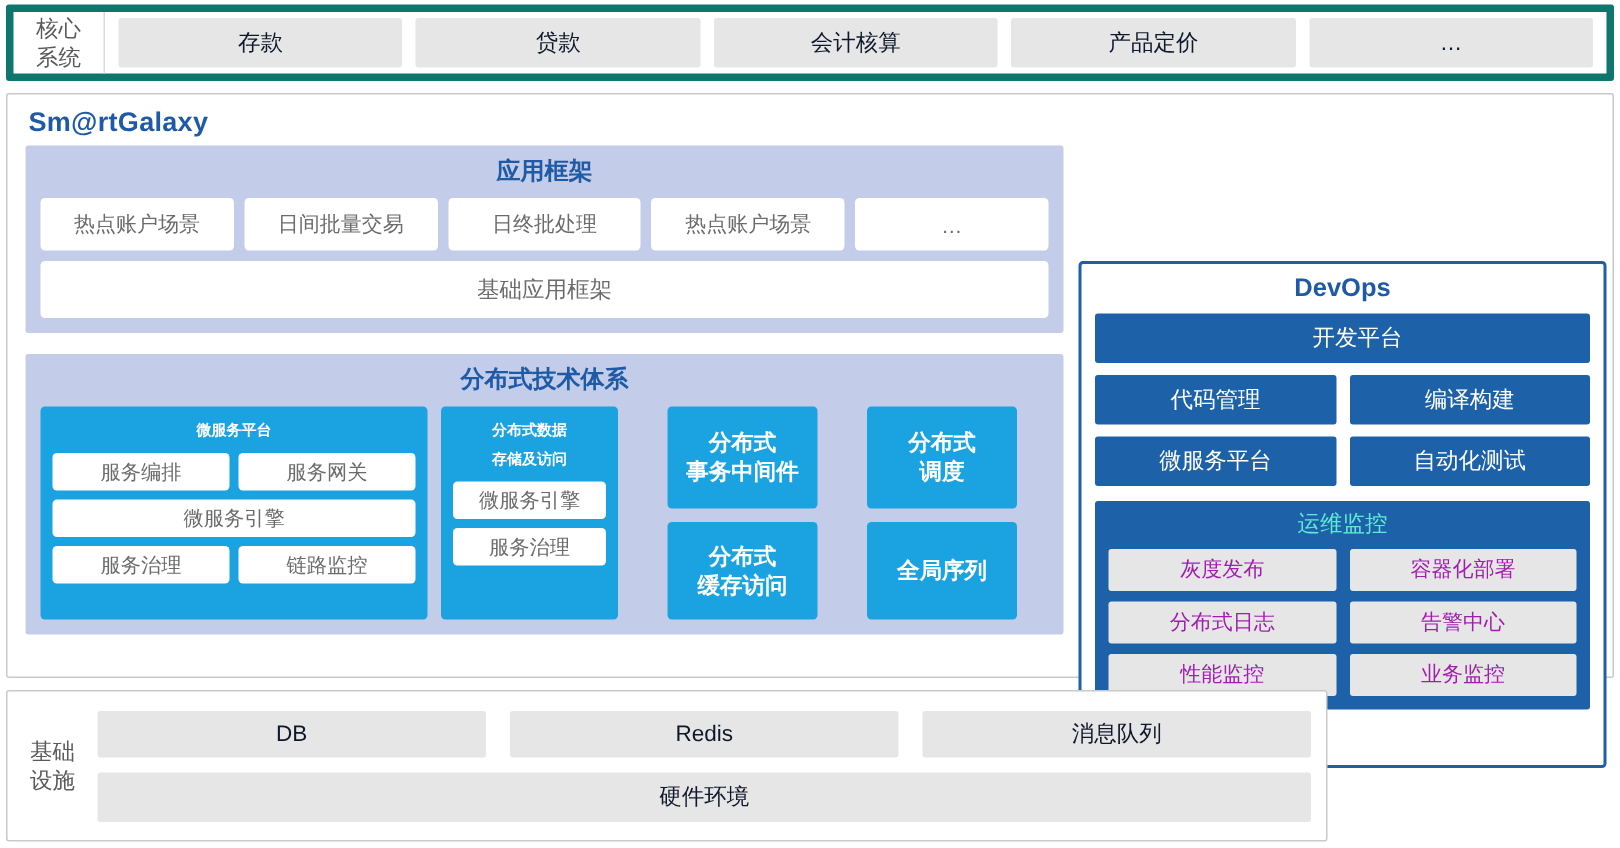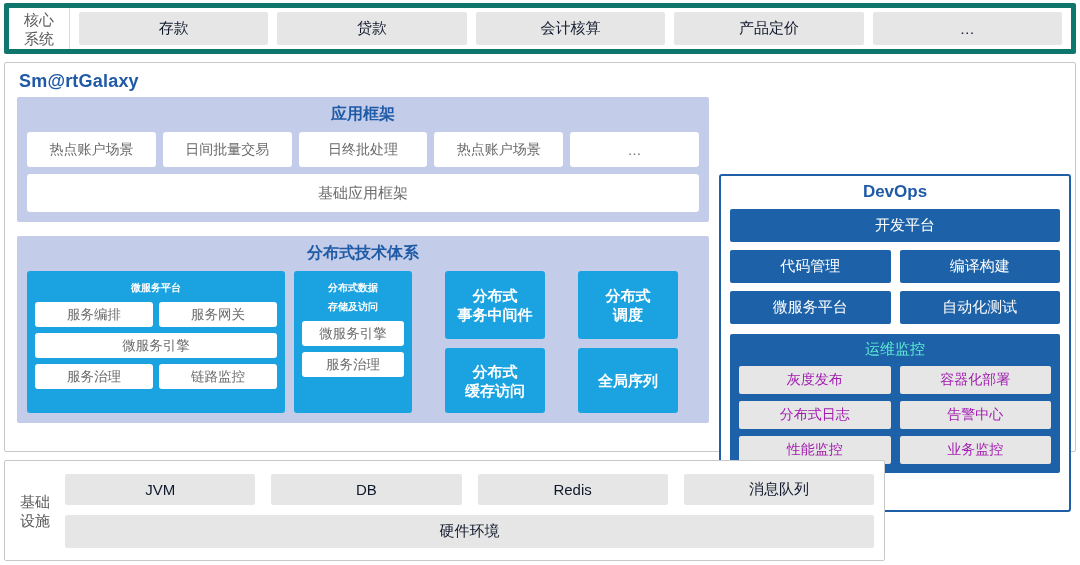--- a/index.html
+++ b/index.html
@@ -284,21 +284,20 @@
 
   </div>
 
   <div class="infra-panel">
     <div class="infra-label">
       <span>基础</span>
       <span>设施</span>
     </div>
     <div class="infra-right">
       <div class="infra-row">
-        <div class="chip">JVM</div>
         <div class="chip">DB</div>
         <div class="chip">Redis</div>
         <div class="chip">消息队列</div>
       </div>
       <div class="chip infra-full">硬件环境</div>
     </div>
   </div>
 
 </div>
 

